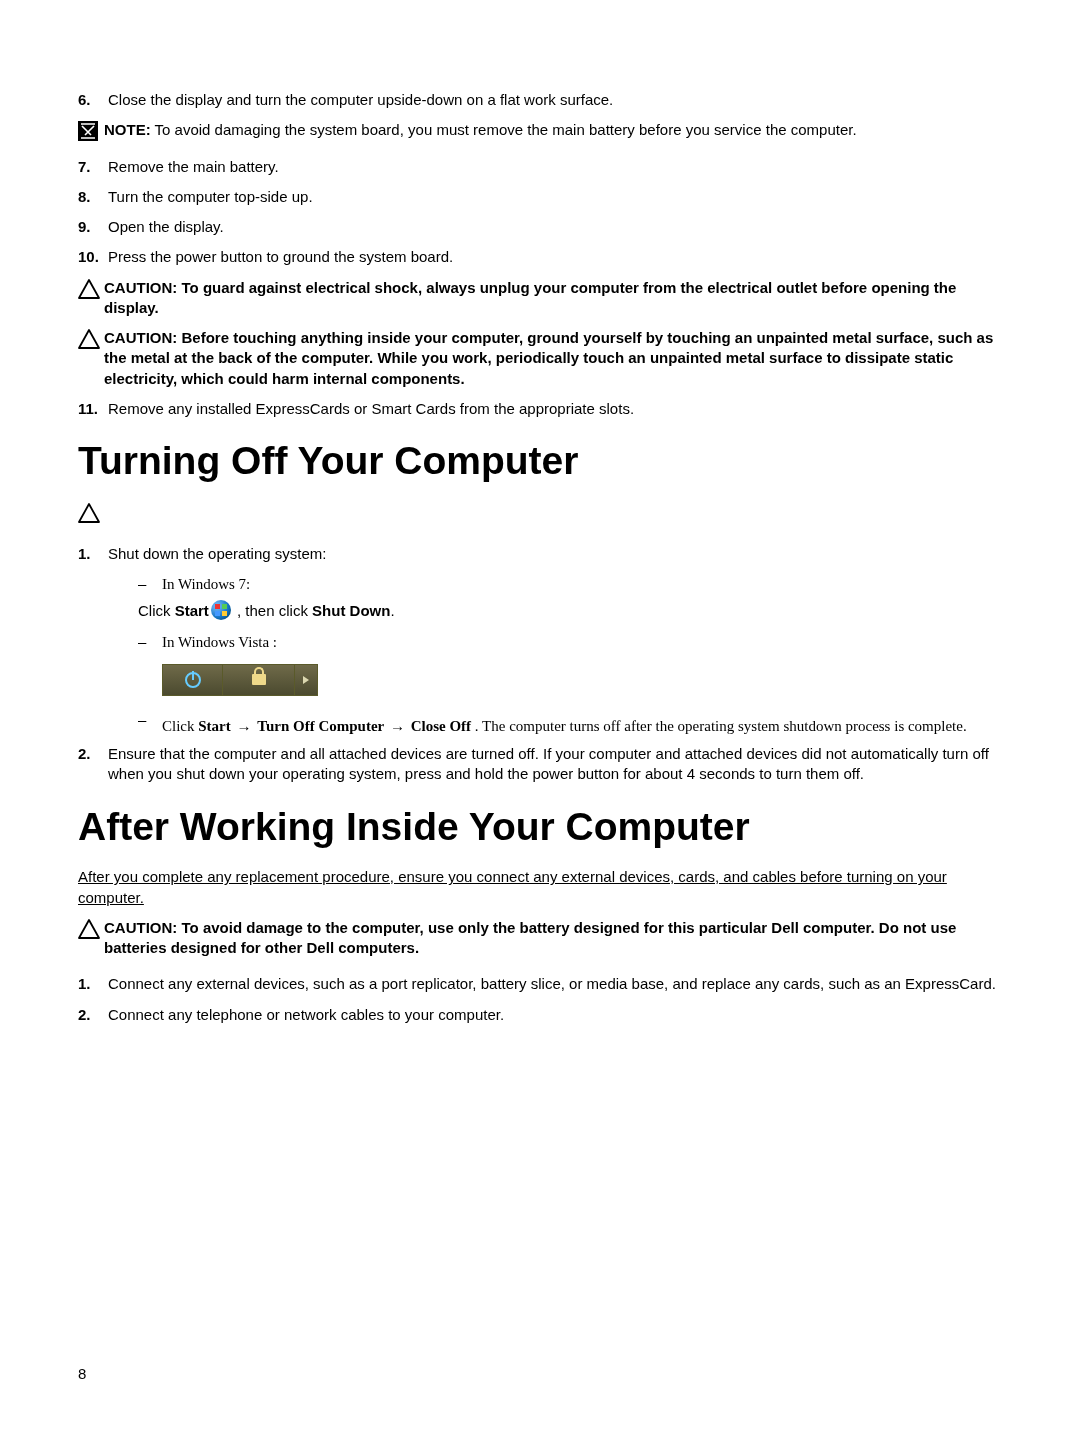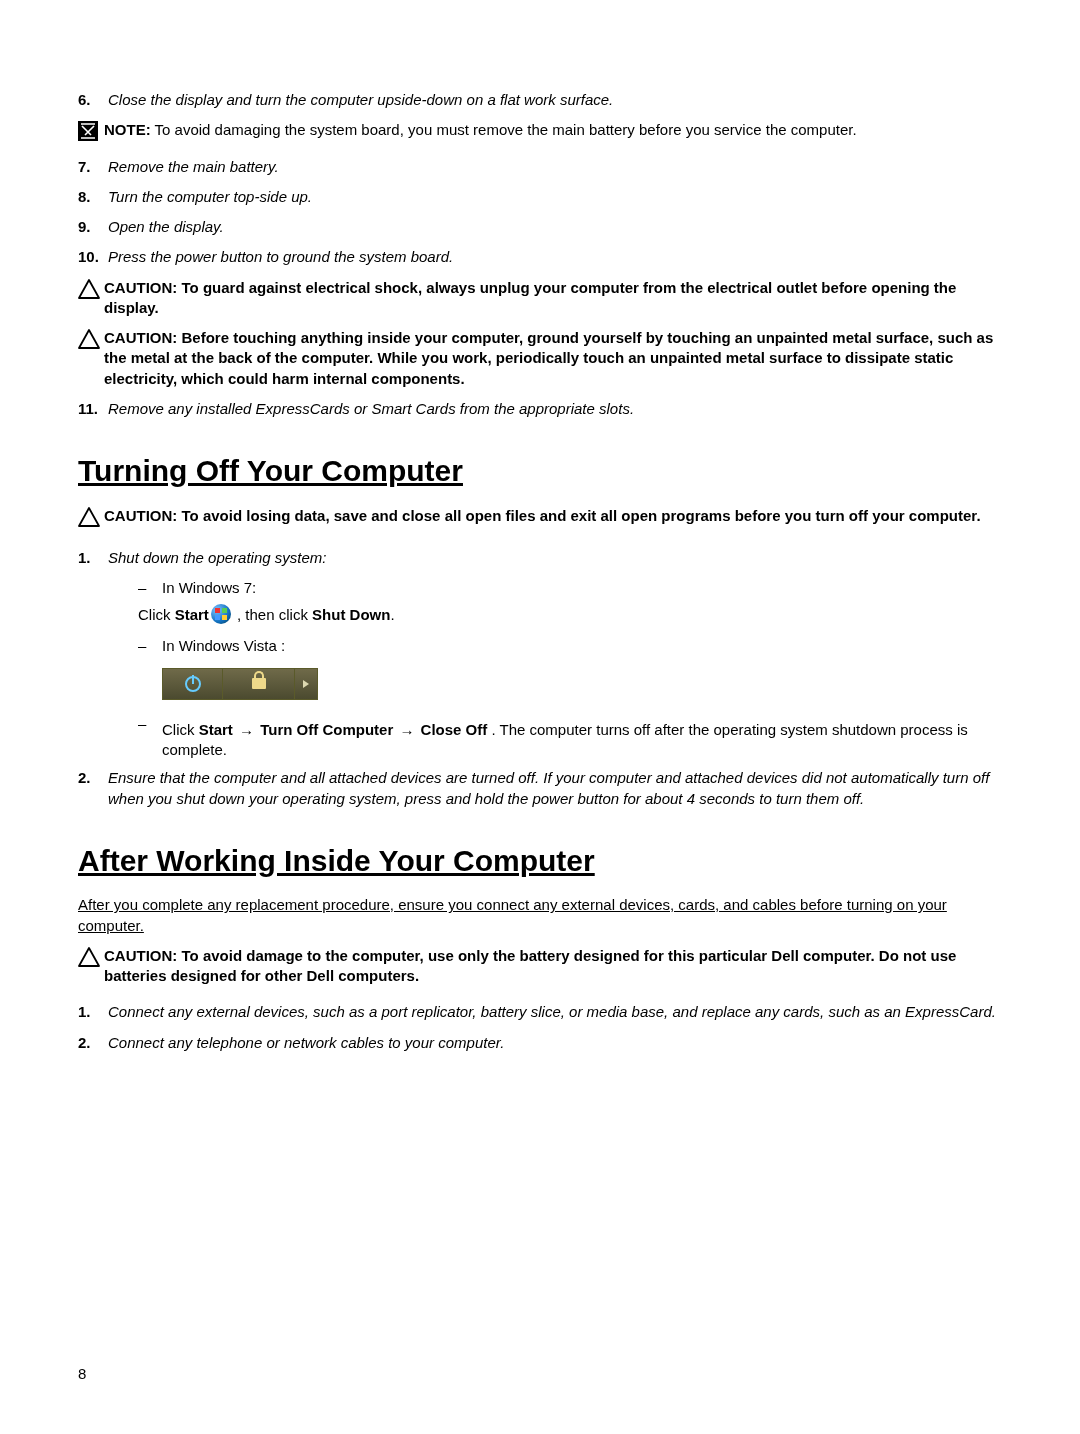--- a/index.html
+++ b/index.html
@@ -17,57 +17,56 @@
       display: flex;
       margin-bottom: 10px;
     }
     .ol-num {
       font-weight: bold;
       min-width: 30px;
       flex-shrink: 0;
     }
     .ol-text {
       flex: 1;
-      font-style: italic;
     }
     .callout {
       display: flex;
       margin-bottom: 10px;
       align-items: flex-start;
     }
     .callout-icon {
       width: 26px;
       flex-shrink: 0;
       margin-top: 1px;
     }
     .callout-text {
       flex: 1;
     }
     h2 {
-      font-size: 30px;
+      font-size: 39px;
       font-weight: bold;
-      margin-top: 32px;
+      margin-top: 16px;
       margin-bottom: 14px;
-      text-decoration: underline;
     }
     .bold { font-weight: bold; }
     .sub-list {
       margin-left: 60px;
       margin-top: 10px;
     }
     .dash-item {
       display: flex;
       margin-bottom: 6px;
     }
     .dash {
       min-width: 24px;
       flex-shrink: 0;
     }
     .dash-body {
       flex: 1;
+      font-family: Liberation Serif, serif;
     }
     .sub-indent {
       margin-top: 6px;
       margin-bottom: 10px;
     }
     .start-orb {
       display: inline-block;
       width: 20px; height: 20px;
       background: radial-gradient(circle at 30% 30%, #7cc1ff, #1070c0 60%, #034 100%);
       border-radius: 50%;
@@ -216,23 +215,20 @@
   <div class="ol-text">Remove any installed ExpressCards or Smart Cards from the appropriate slots.</div>
 </div>
 
 <h2>Turning Off Your Computer</h2>
 
 <div class="callout">
   <div class="callout-icon">
     <svg width="22" height="20" viewBox="0 0 22 20">
         <path d="M11 1 L21 19 L1 19 Z" fill="none" stroke="#000" stroke-width="1.8" stroke-linejoin="round"></path>
       </svg>
-  </div>
-  <div class="callout-text bold">
-    <span>CAUTION: </span><span>To avoid losing data, save and close all open files and exit all open programs before you turn off your computer.</span>
   </div>
 </div>
 
 <div class="ol-item" style="margin-top:16px;">
   <div class="ol-num">1.</div>
   <div class="ol-text">Shut down the operating system:</div>
 </div>
 
 <div class="sub-list">
   

